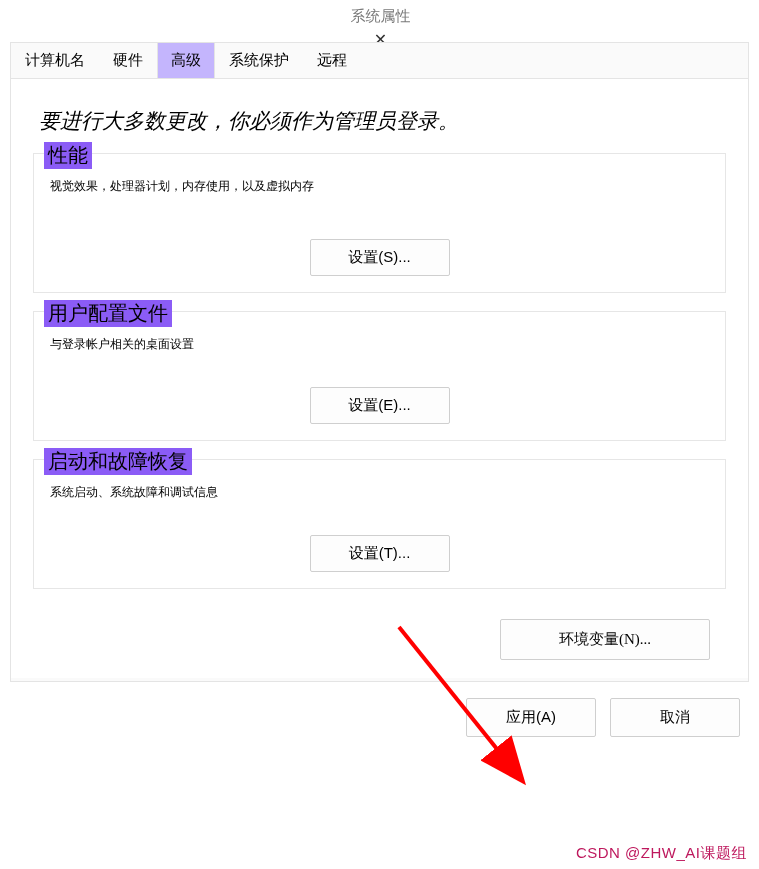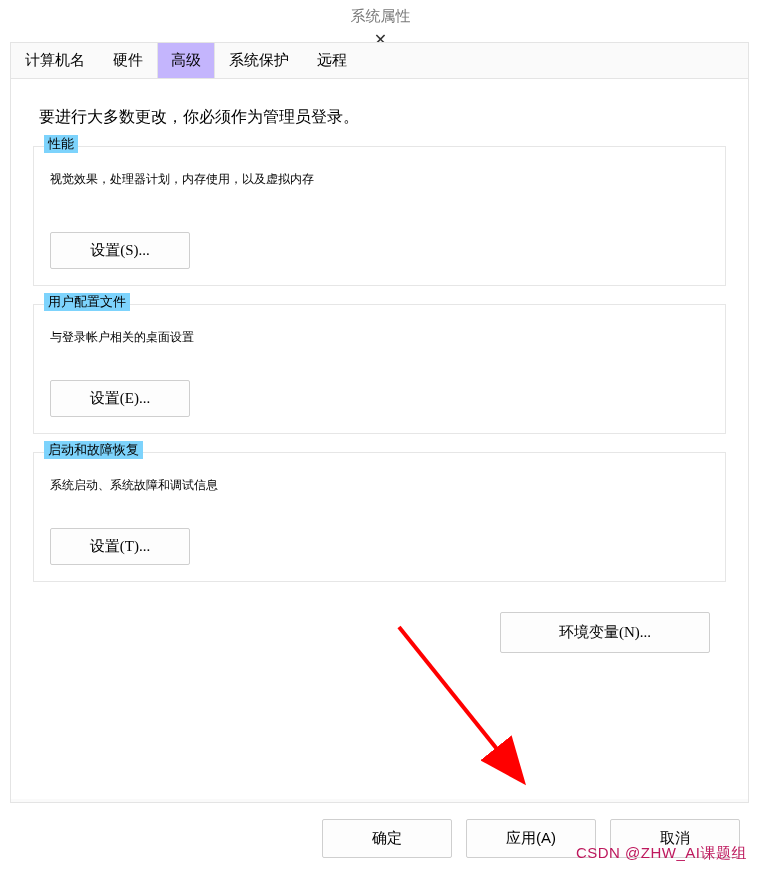--- a/index.html
+++ b/index.html
@@ -32,21 +32,21 @@
     .close-icon {
       font-size: 16px;
       color: #333;
       padding: 4px 10px;
       cursor: pointer;
     }
     .dialog {
       margin: 4px 10px 0 10px;
       border: 1px solid #e4e4e4;
       background: #fafafa;
-      height: 761px;
+      height: 640px;
       position: relative;
     }
     .tabs {
       display: flex;
       position: relative;
       top: -1px;
     }
     .tab {
       padding: 8px 13px;
       border: 1px solid transparent;
@@ -65,48 +65,48 @@
     .tab-content {
       background: #fff;
       border-top: 1px solid #e4e4e4;
       margin-top: -1px;
       padding: 20px 20px 10px 20px;
       height: calc(100% - 38px);
       position: relative;
     }
     .intro {
       margin: 8px 4px 18px 8px;
-      font-size: 16px;
+      font-size: 21px;
+      font-style: italic;
     }
     .group {
       border: 1px solid #e6e6e6;
       margin: 0 2px 18px 2px;
       position: relative;
       padding: 18px 16px 16px 16px;
     }
     .group .legend {
       position: absolute;
       top: -12px;
       left: 10px;
-      background: #7dd3fc;
+      background: #8b5cf6;
       padding: 0 4px;
-      font-size: 13px;
+      font-size: 20px;
     }
     .group-desc {
       font-size: 12px;
       margin-bottom: 44px;
       margin-top: 6px;
     }
     .group.perf .group-desc { margin-bottom: 44px; }
     .group.profile .group-desc { margin-bottom: 34px; }
     .group.startup .group-desc { margin-bottom: 34px; }
     .group-btn-row {
       display: flex;
-      justify-content: flex-start;
-      font-family: Liberation Serif, serif;
+      justify-content: center;
     }
     .btn {
       border: 1px solid #cfcfcf;
       background: #fdfdfd;
       font-size: 15px;
       padding: 8px 0;
       min-width: 140px;
       text-align: center;
       cursor: pointer;
       border-radius: 2px;
@@ -205,20 +205,19 @@
         <marker id="arrowhead" markerWidth="12" markerHeight="10" refX="10" refY="5" orient="auto">
           <polygon points="0 0, 12 5, 0 10" fill="#ff0000"></polygon>
         </marker>
       </defs>
       <line x1="8" y1="8" x2="130" y2="160" stroke="#ff0000" stroke-width="4" marker-end="url(#arrowhead)"></line>
     </svg>
 
   </div>
 
   <div class="footer-buttons">
-    <button class="btn">确定</button>
     <button class="btn">应用(A)</button>
     <button class="btn">取消</button>
   </div>
 
 </div>
 
 <div class="watermark">CSDN @ZHW_AI课题组</div>
 
 </body></html>

